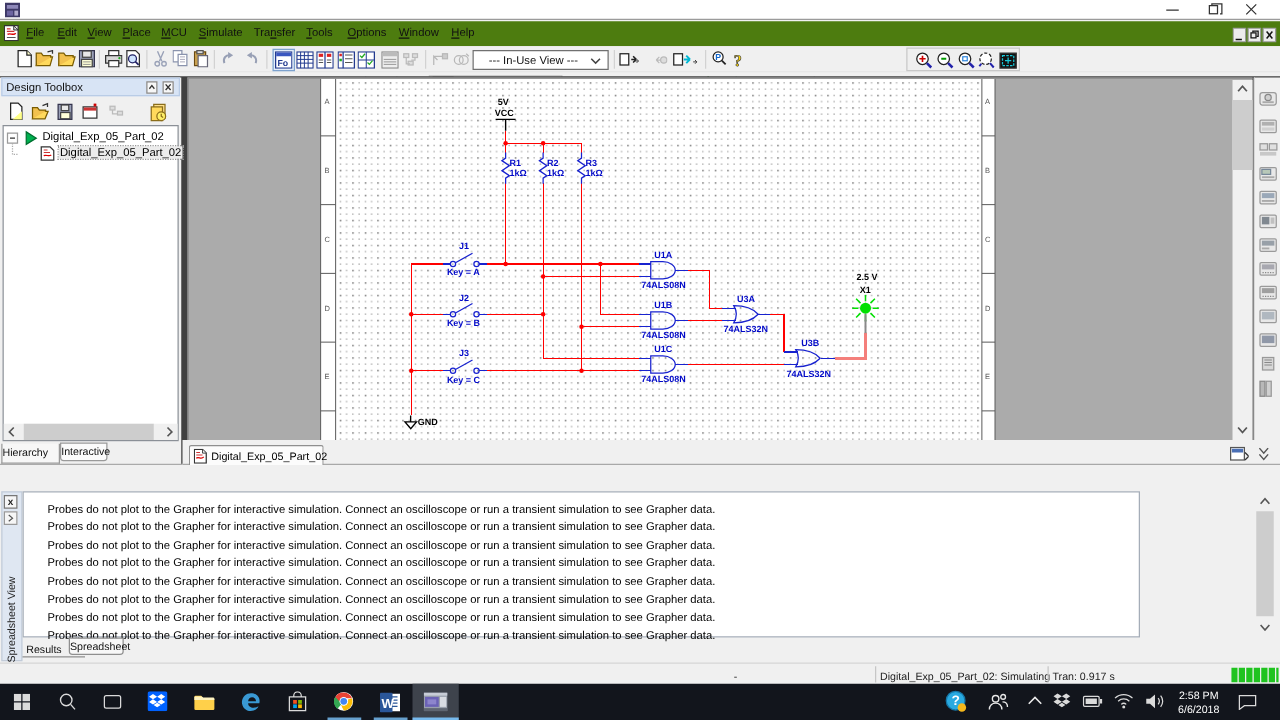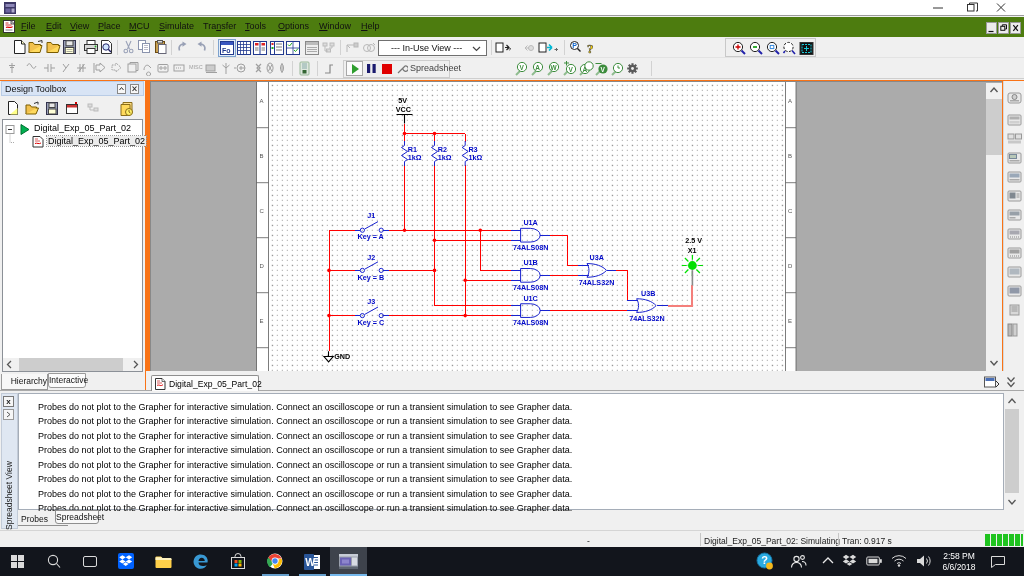--- a/index.html
+++ b/index.html
@@ -360,21 +360,21 @@
             <path d="M6.5 2.2 v10.6 M1.2 7.5 h10.6 M2.75 3.75 l7.5 7.5 M10.25 3.75 l-7.5 7.5"></path>
           </g>
           <circle cx="6.5" cy="7.5" r="3.6" fill="#5a5a5a"></circle>
           <circle cx="6.5" cy="7.5" r="1.4" fill="#f0f0f0"></circle>
         </g>
     </g>
   </svg>
   <div class="sep" style="left:651px;top:3px;height:15px"></div>
 </div>
 
-<div class="a" style="left:0;top:80px;width:1024px;height:311px;background:#f97316">
+<div class="a" style="left:0;top:61px;width:1024px;height:311px;background:#404040">
 
   <div class="a" style="left:0;top:1px;width:145px;height:310px;background:#f0f0f0">
     <div class="a" style="left:1px;top:0;width:143px;height:15px;background:#d8e4f5;border:1px solid #b9cce6">
       <div class="a" style="left:3px;top:2px;font-size:9px;color:#111">Design Toolbox</div>
       <div class="a" style="left:115px;top:2px;width:9px;height:10px;background:#f7f7f7;border:1px solid #888;text-align:center">
           <svg width="7" height="8">
             <path d="M1.5 5 l2-2.5 2 2.5" stroke="#333" fill="none"></path>
           </svg>
         </div>
       <div class="a" style="left:128px;top:2px;width:9px;height:10px;background:#f7f7f7;border:1px solid #888">
@@ -430,21 +430,21 @@
           </div>
         <div class="a" style="left:16px;top:0;width:104px;height:13px;background:#cdcdcd"></div>
         <div class="a" style="left:126px;top:0;width:13px;height:13px">
             <svg width="13" height="13">
               <path d="M5 3 l3.5 3.5 -3.5 3.5" stroke="#555" fill="none" stroke-width="1.3"></path>
             </svg>
           </div>
       </div>
     </div>
 
-    <div class="a" style="left:1px;top:293px;width:47px;height:16px;background:#f7f7f7;border:1px solid #9a9a9a;border-top:none;font-size:8.5px;color:#111;text-align:right;line-height:15px">Hierarchy</div>
+    <div class="a" style="left:1px;top:293px;width:47px;height:16px;background:#f7f7f7;border:1px solid #9a9a9a;border-top:none;font-size:8.5px;color:#111;text-align:left;line-height:15px">Hierarchy</div>
     <div class="a" style="left:48px;top:292px;width:38px;height:15px;background:#fbfbfb;border:1px solid #9a9a9a;border-radius:0 0 3px 3px;font-size:8.5px;color:#111;text-align:center;line-height:13px">Interactive</div>
   </div>
 
   <div class="a" style="left:150px;top:1px;width:852px;height:290px;background:#ababab;border-top:1px solid #898989;border-left:1px solid #898989">
     <svg class="a" style="left:0;top:0" width="851" height="289" viewBox="0 0 851 289">
       <defs>
         <pattern id="dots" x="1.8" y="2.8" width="10" height="10" patternUnits="userSpaceOnUse">
           <rect x="0" y="0" width="1.2" height="1.2" fill="#6f6f6f"></rect>
           <rect x="5" y="0" width="1" height="1" fill="#9b9b9b"></rect>
           <rect x="0" y="5" width="1" height="1" fill="#9b9b9b"></rect>
@@ -718,21 +718,21 @@
   <div class="a" style="left:1px;top:2px;width:17px;height:136px;background:#dfe7f2;border:1px solid #c2cbd8">
     <div class="a" style="left:1px;top:2px;width:11px;height:11px;background:#f6f6f6;border:1px solid #777;font-size:8px;line-height:9px;text-align:center;font-weight:bold;color:#222">x</div>
     <div class="a" style="left:1px;top:15px;width:11px;height:11px;background:#f6f6f6;border:1px solid #999">
         <svg width="9" height="9">
           <path d="M3 2 l3 2.5 -3 2.5" stroke="#555" fill="none"></path>
         </svg>
       </div>
     <div class="a" style="left:2px;top:52px;width:12px;height:84px;font-size:8.5px;color:#222;writing-mode:vertical-rl;transform:rotate(180deg);white-space:nowrap">Spreadsheet View</div>
   </div>
 
-  <div class="a" style="left:18px;top:2px;width:986px;height:117px;background:#fff;border:1px solid #a5adb8;font-size:9px;color:#000">
+  <div class="a" style="left:18px;top:2px;width:894px;height:117px;background:#fff;border:1px solid #a5adb8;font-size:9px;color:#000">
     <div style="padding-left:19px;padding-top:5.5px;line-height:14.55px">
       Probes do not plot to the Grapher for interactive simulation. Connect an oscilloscope or run a transient simulation to see Grapher data.<br>
       Probes do not plot to the Grapher for interactive simulation. Connect an oscilloscope or run a transient simulation to see Grapher data.<br>
       Probes do not plot to the Grapher for interactive simulation. Connect an oscilloscope or run a transient simulation to see Grapher data.<br>
       Probes do not plot to the Grapher for interactive simulation. Connect an oscilloscope or run a transient simulation to see Grapher data.<br>
       Probes do not plot to the Grapher for interactive simulation. Connect an oscilloscope or run a transient simulation to see Grapher data.<br>
       Probes do not plot to the Grapher for interactive simulation. Connect an oscilloscope or run a transient simulation to see Grapher data.<br>
       Probes do not plot to the Grapher for interactive simulation. Connect an oscilloscope or run a transient simulation to see Grapher data.<br>
       Probes do not plot to the Grapher for interactive simulation. Connect an oscilloscope or run a transient simulation to see Grapher data.
     </div>
@@ -741,21 +741,21 @@
   <div class="a" style="left:1004px;top:2px;width:16px;height:117px;background:#f0f0f0">
     <svg class="a" style="left:0;top:1px" width="16" height="14">
         <path d="M4.5 9 l3.5-4 3.5 4" stroke="#555" fill="none" stroke-width="1.3"></path>
       </svg>
     <div class="a" style="left:1px;top:16px;width:14px;height:84px;background:#cdcdcd"></div>
     <svg class="a" style="left:0;top:102px" width="16" height="14">
         <path d="M4.5 5 l3.5 4 -3.5-4z M4.5 5 l3.5 4 3.5-4" stroke="#555" fill="none" stroke-width="1.3"></path>
       </svg>
   </div>
 
-  <div class="a" style="left:21px;top:123px;font-size:8.5px;color:#111">Probes</div>
+  <div class="a" style="left:21px;top:123px;font-size:8.5px;color:#111">Results</div>
   <div class="a" style="left:55px;top:119px;width:44px;height:14px;background:#f8f8f8;border:1px solid #8f8f8f;border-radius:0 0 3px 3px;font-size:8.5px;color:#111;text-align:center;line-height:13px">Spreadsheet</div>
   <div class="a" style="left:18px;top:133.5px;width:50px;height:1px;background:#8f8f8f"></div>
 </div>
 
 <div class="a" style="left:0;top:530px;width:1024px;height:17px;background:#f0f0f0;border-top:1px solid #d5d5d5">
   <div class="a" style="left:587px;top:4.5px;font-size:8.5px;color:#222">-</div>
   <div class="a" style="left:700px;top:2px;width:1px;height:13px;background:#c6c6c6"></div>
   <div class="a" style="left:704px;top:4.5px;font-size:8.5px;color:#222">Digital_Exp_05_Part_02: Simulating</div>
   <div class="a" style="left:838px;top:2px;width:1px;height:13px;background:#c6c6c6"></div>
   <div class="a" style="left:842px;top:4.5px;font-size:8.5px;color:#222">Tran: 0.917 s</div>

